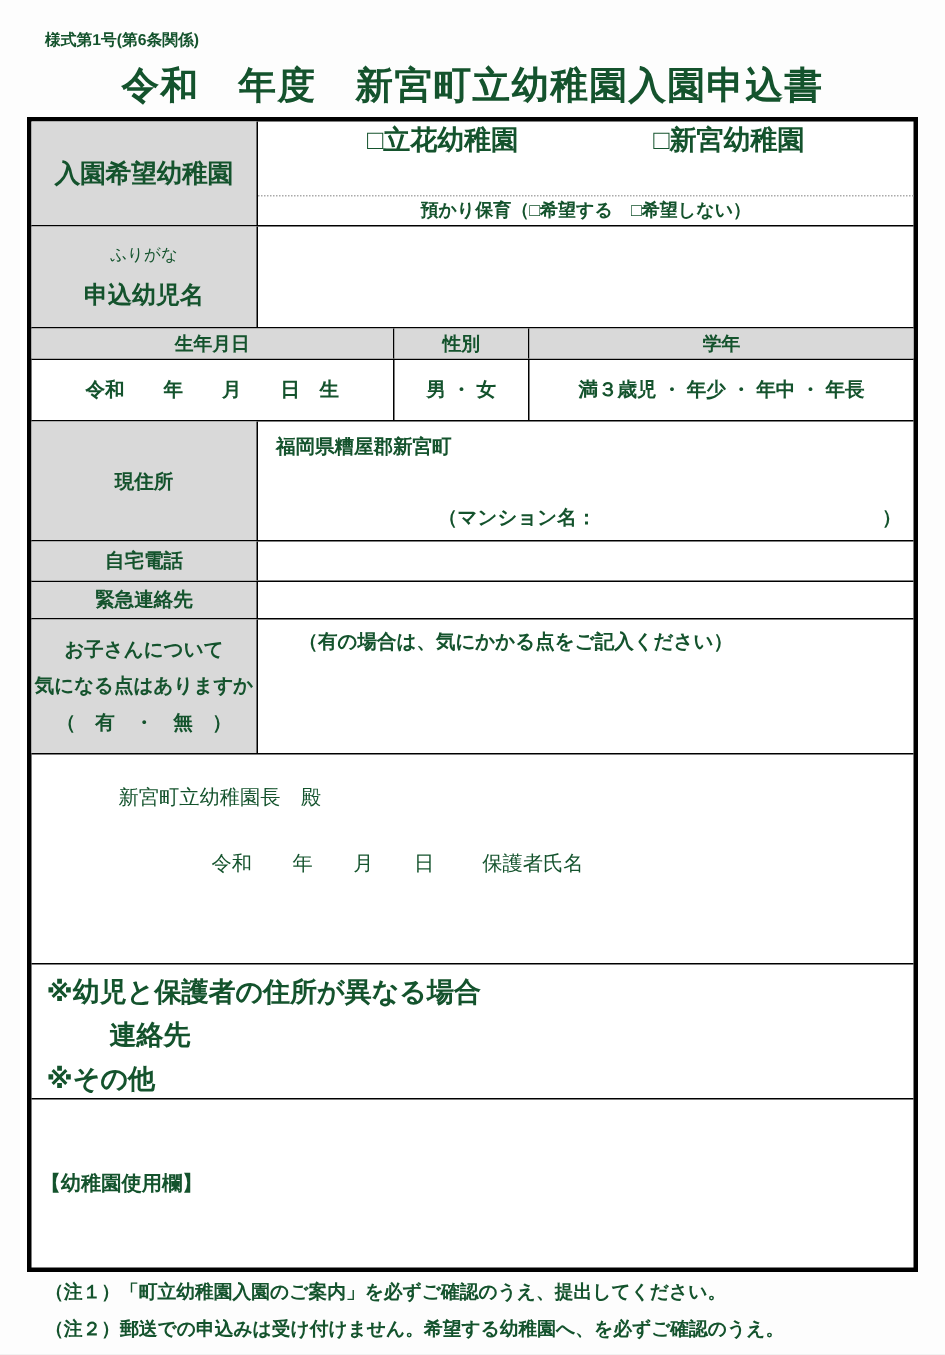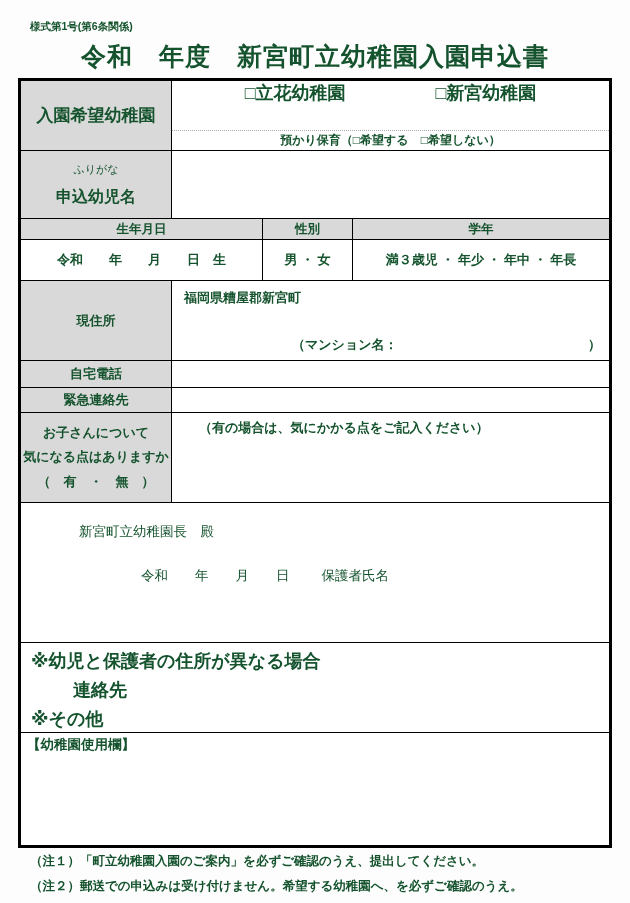--- a/index.html
+++ b/index.html
@@ -63,21 +63,21 @@
   .decl-addressee { }
   .decl-statement { margin-top:8px; padding-left:16px; }
   .decl-dateline { margin-top:26px; padding-left:62px; }
   .decl-guardian { margin-left:32px; }
   
   .r10 { height:90px; }
   .r10 .hcell { font-size:20px; }
   .remarks-body { padding:4px 10px; font-size:18px; font-weight:bold; line-height:1.6; }
   .remarks-indent { padding-left:42px; }
   
-  .r11 { flex:1; }
+  .r11 { flex:1;align-items:center; }
   .office-label { padding:3px 6px; font-size:13.5px; font-weight:bold; }
   
   .notes { position:absolute; top:853px; left:30px; font-size:12.5px; font-weight:bold; }
   .notes div { margin-bottom:8px; }
 </style>
 </head>
 <body>
 
 <div class="page">
 

